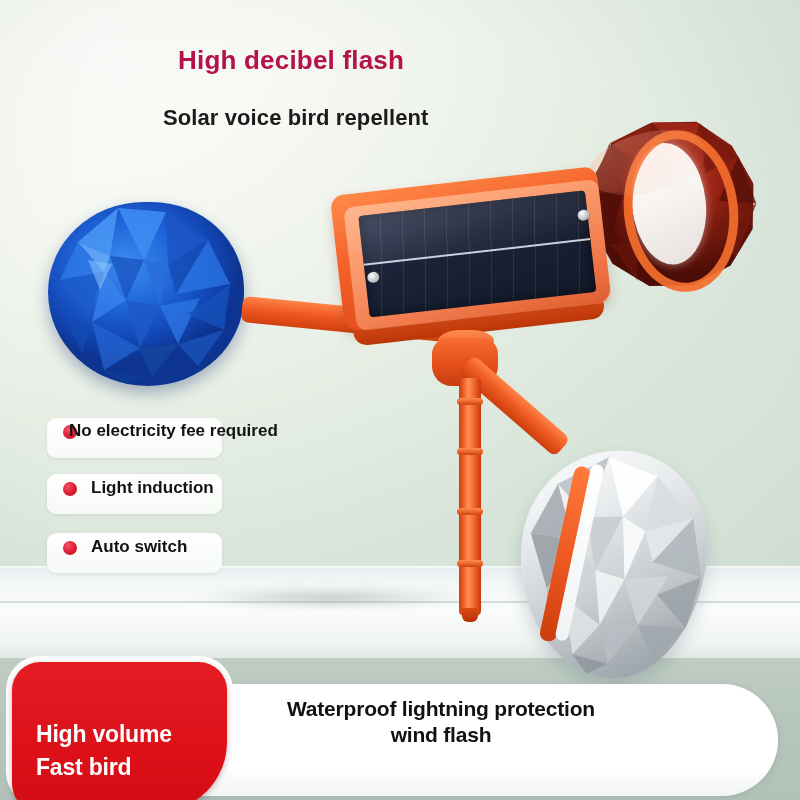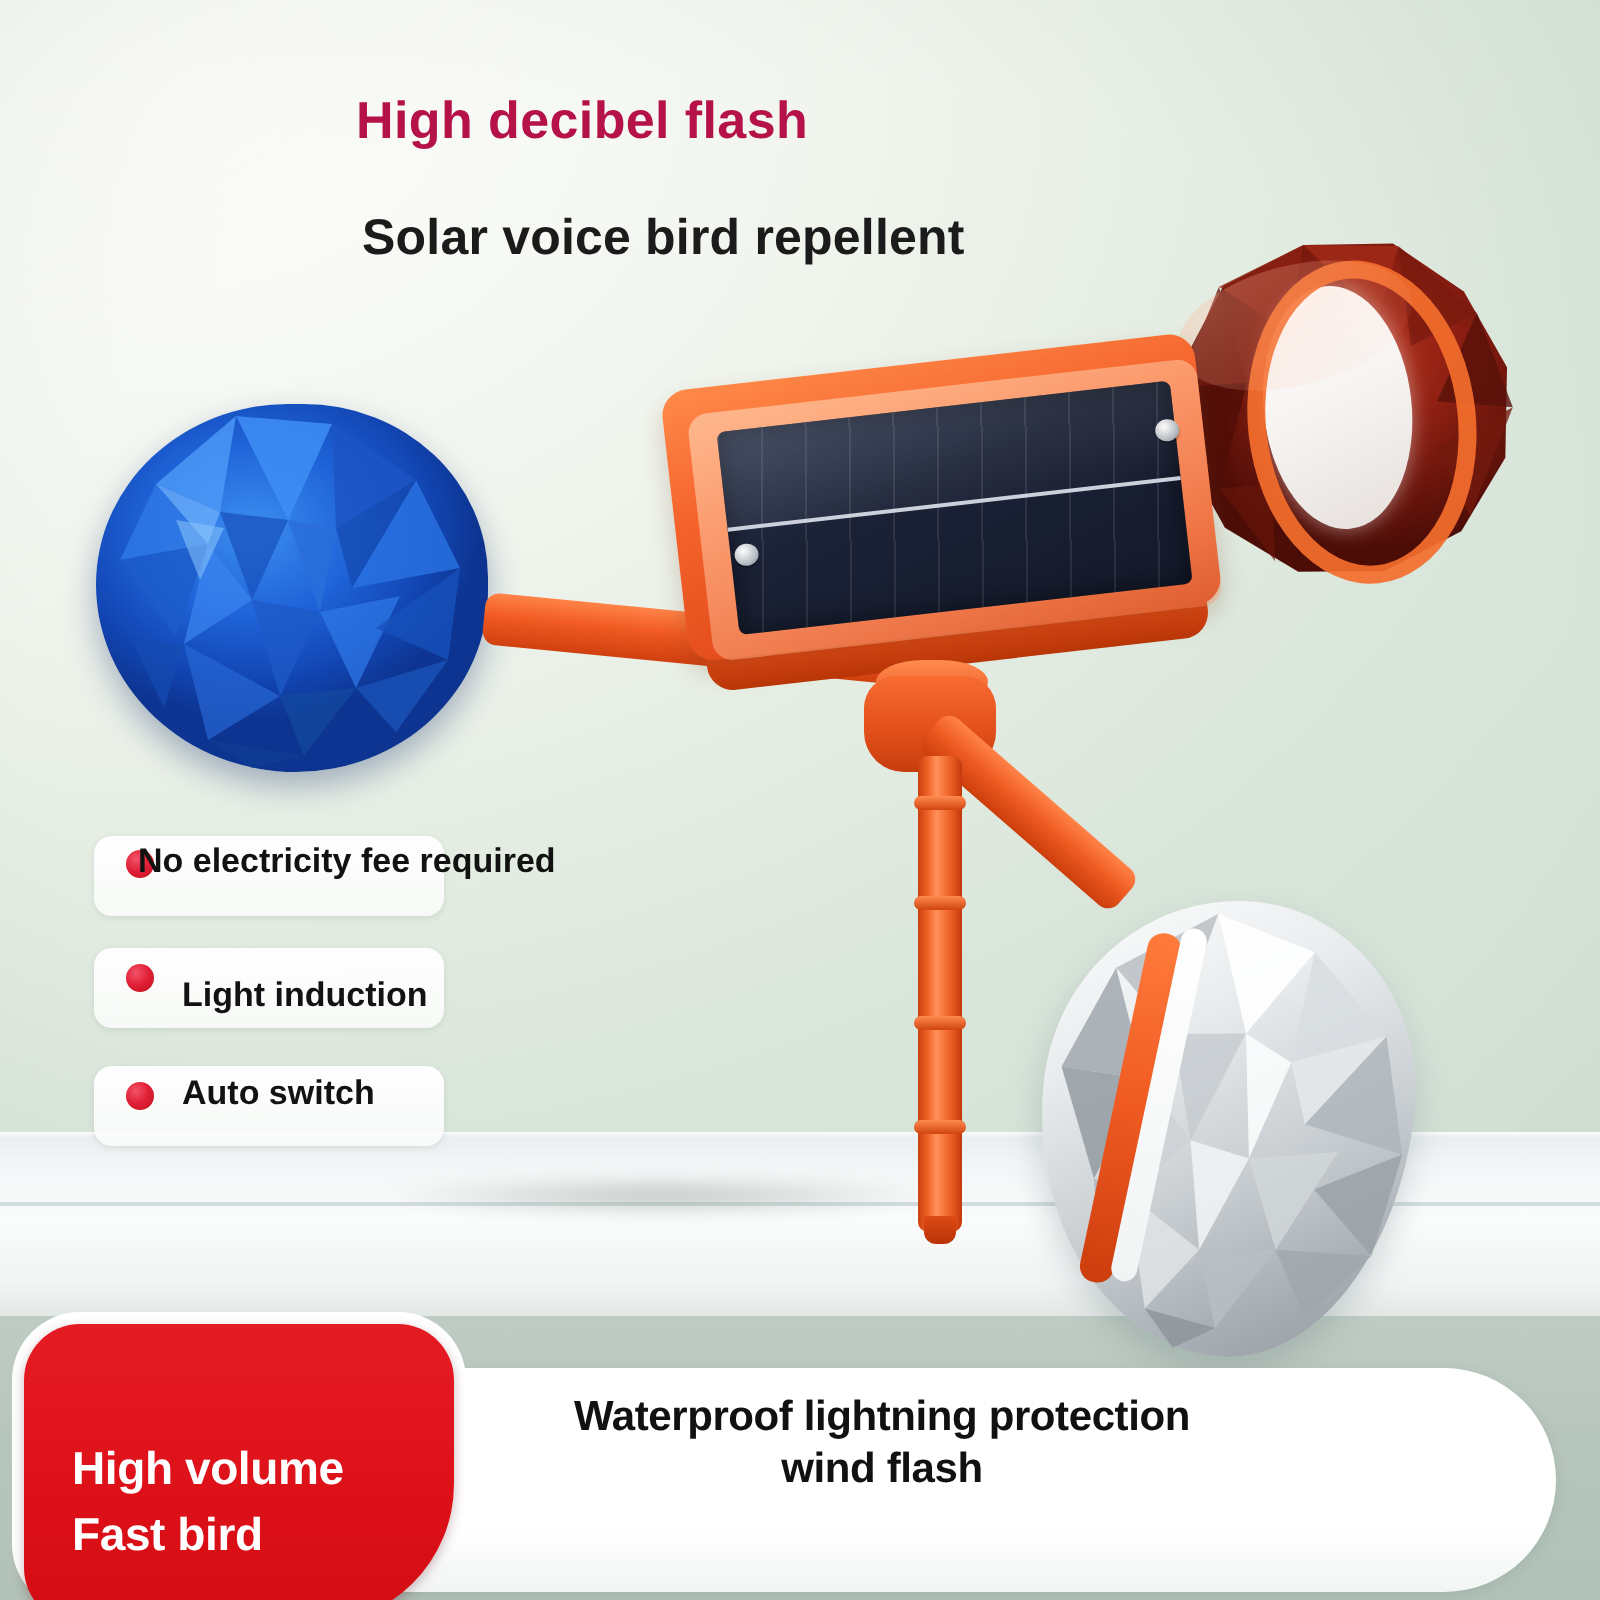--- a/index.html
+++ b/index.html
@@ -43,42 +43,42 @@
     filter:blur(4px);
   }
 
   
   .headline{
     position:absolute;left:178px;top:45px;
     font-size:26px;font-weight:bold;letter-spacing:.2px;
     color:#b5124a;white-space:nowrap;
   }
   .subhead{
-    position:absolute;left:181px;top:105px;
-    font-size:25px;font-weight:bold;letter-spacing:.1px;
+    position:absolute;left:163px;top:105px;
+    font-size:22px;font-weight:bold;letter-spacing:.1px;
     color:#1b1b1b;white-space:nowrap;
   }
 
   
   .pill{
     position:absolute;left:47px;width:175px;height:40px;
     background:linear-gradient(180deg,rgba(255,255,255,.97),rgba(250,252,250,.86));
     border-radius:9px;
     box-shadow:0 1px 3px rgba(110,130,118,.18);
   }
   .pill-dot{
     position:absolute;left:63px;width:14px;height:14px;border-radius:50%;
     background:radial-gradient(circle at 36% 32%, #f2536b 0%, #e01f35 48%, #c0121f 100%);
   }
   .pill-text{
     position:absolute;left:69px;
     font-size:17px;font-weight:bold;color:#121212;white-space:nowrap;
   }
   .p1{top:418px;} .p1d{top:425px;} .p1t{top:421px;}
-  .p2{top:474px;} .p2d{top:482px;} .p2t{top:488px; left:91px;}
+  .p2{top:474px;} .p2d{top:482px;} .p2t{top:478px; left:91px;}
   .p3{top:533px;} .p3d{top:541px;} .p3t{top:537px; left:91px;}
 
   
   .banner{
     position:absolute;left:104px;top:684px;width:674px;height:112px;
     background:linear-gradient(180deg,#ffffff 0%,#ffffff 72%,#f2f5f4 100%);
     border-radius:56px;
     box-shadow:0 2px 7px rgba(110,130,120,.22);
   }
   .banner-text{

